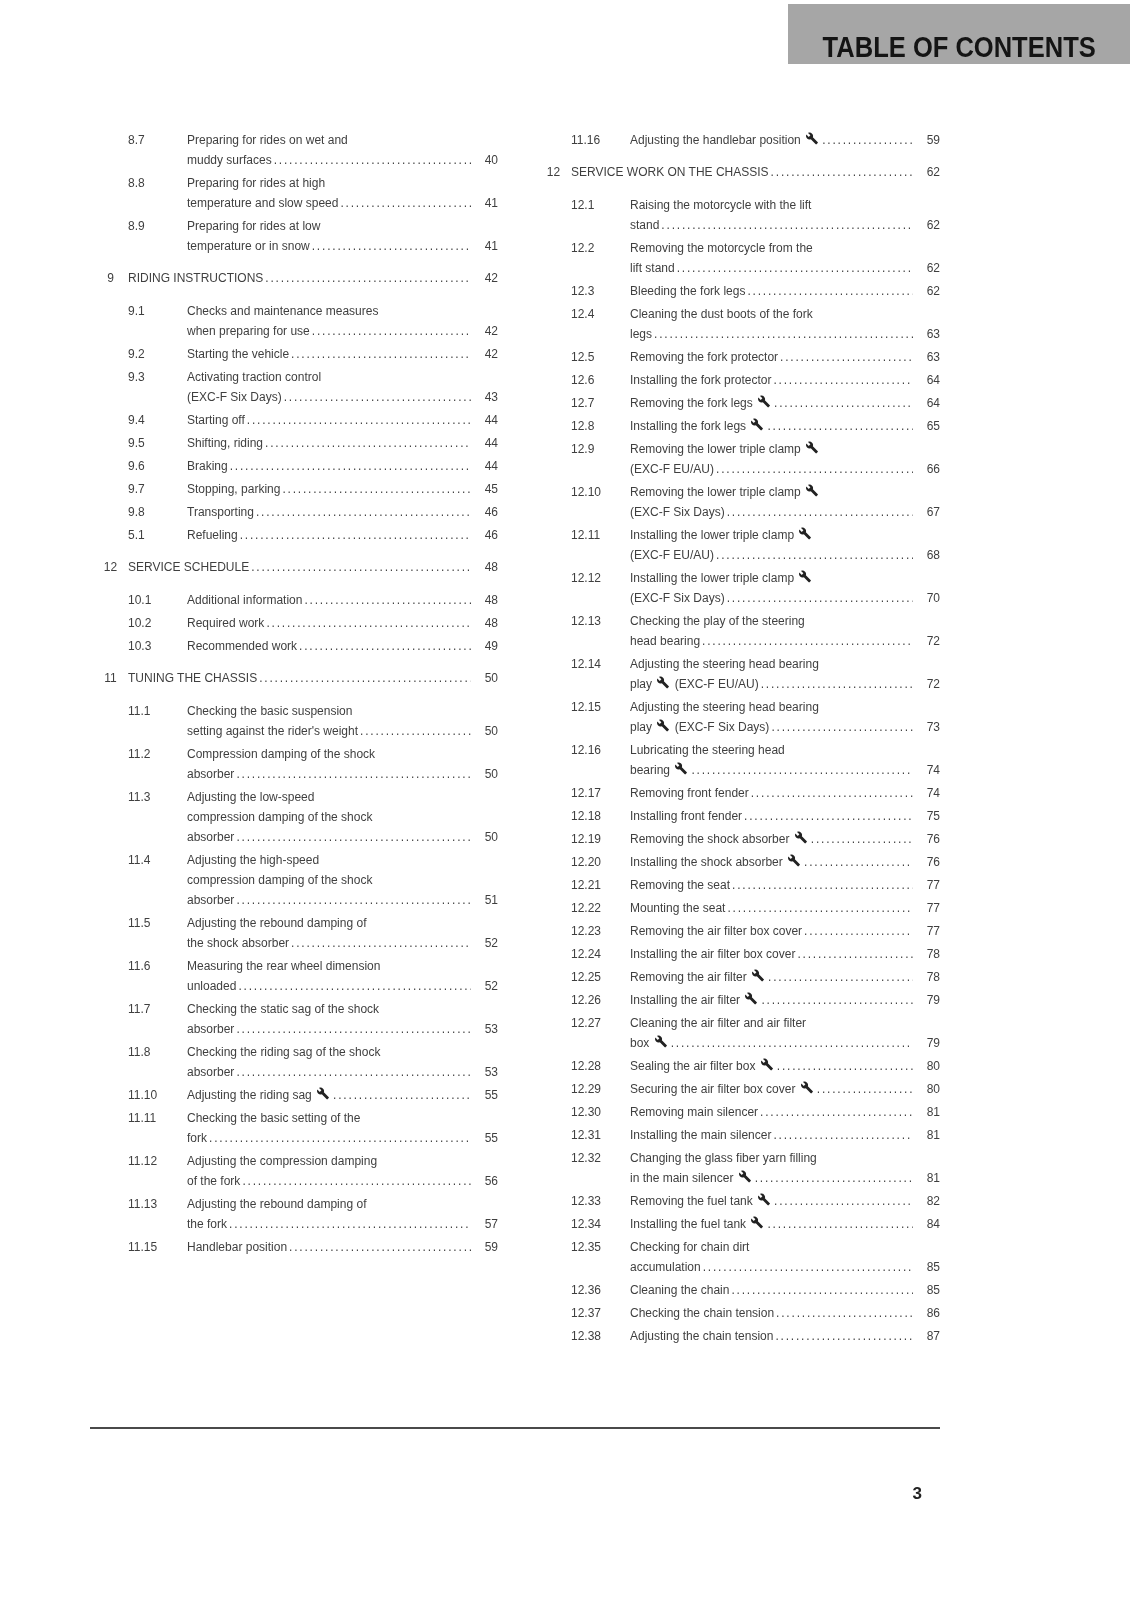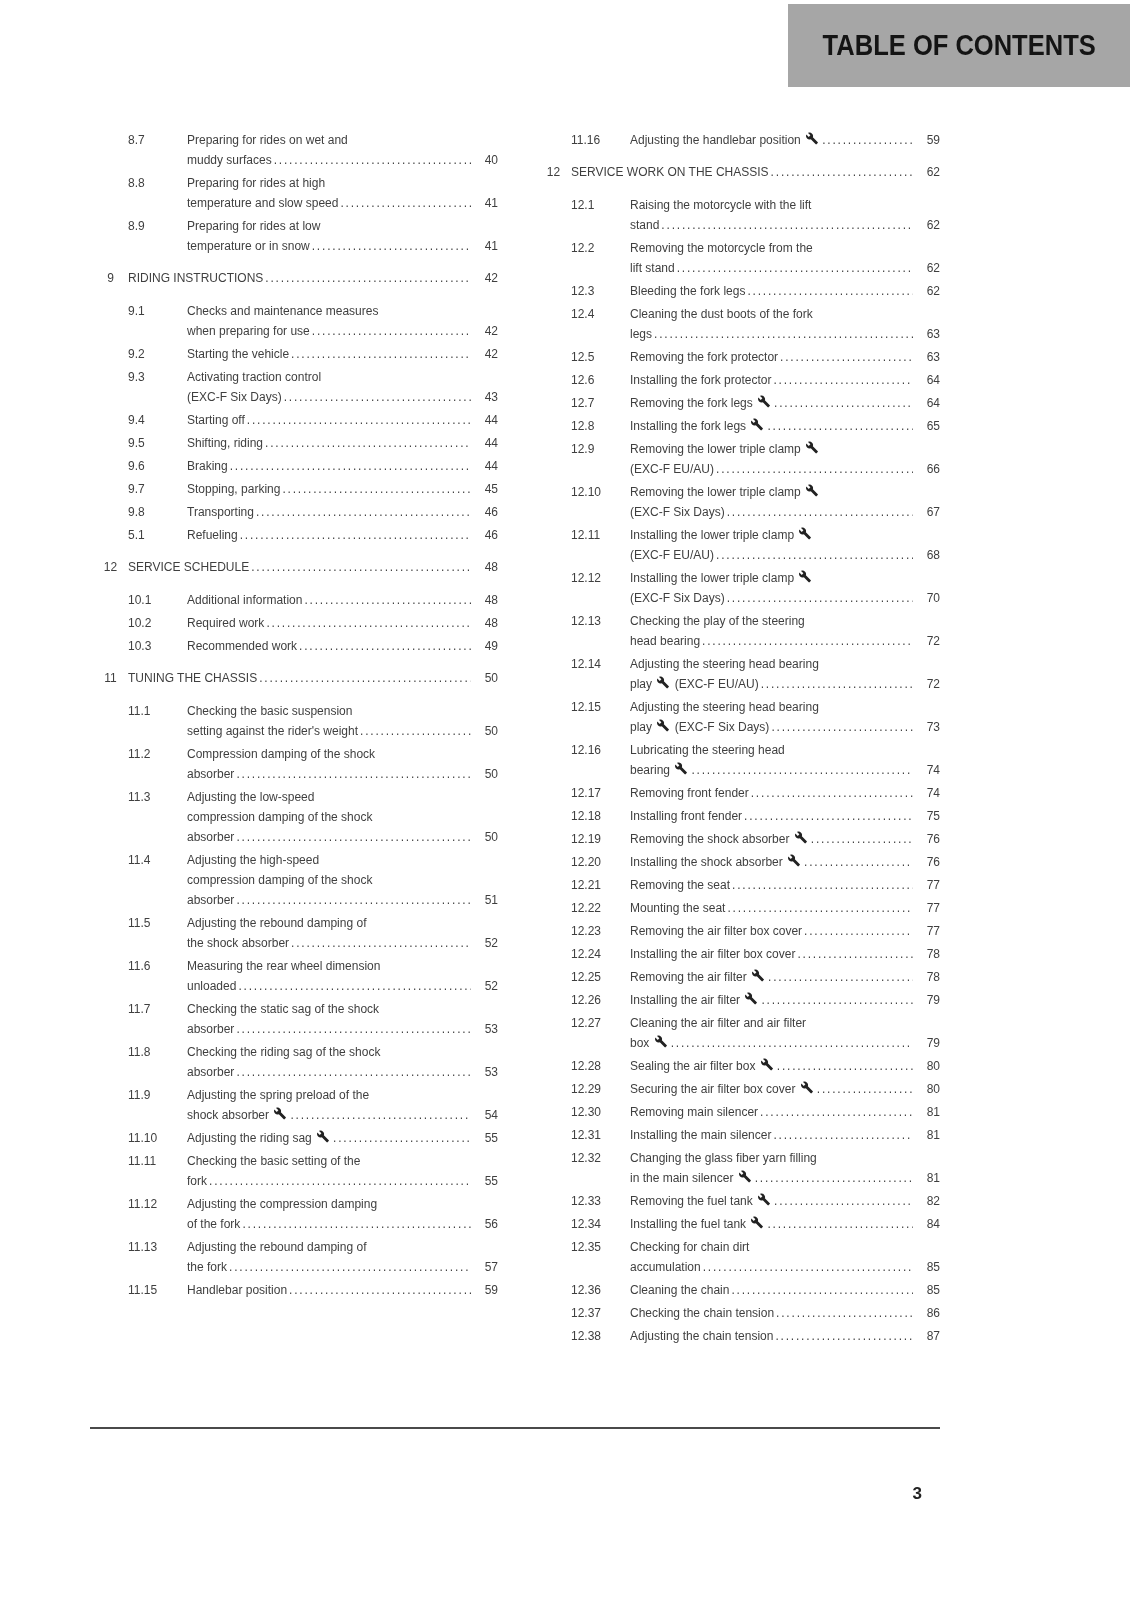--- a/index.html
+++ b/index.html
@@ -8,23 +8,23 @@
     width: 1130px;
     height: 1600px;
     background: #ffffff;
     font-family: "Liberation Sans", "DejaVu Sans", sans-serif;
     color: #3f3f3f;
     overflow: hidden;
   }
   
   #header-box {
     position: absolute;
-    left: 788px; top: 4px; right: 0; height: 83px;
+    left: 788px; top: 4px; right: 0; height: 60px;
     background: #a6a6a6;
-    display: flex; align-items: center; justify-content: center;
+    display: flex; align-items: flex-end; justify-content: center;
   }
   #header-title {
     font-size: 29px;
     font-weight: bold;
     color: #141414;
     letter-spacing: 0px;
     transform: scaleX(0.88);
     transform-origin: center;
     white-space: nowrap;
   }
@@ -371,35 +371,20 @@
             <span class="lt">Checking the riding sag of the shock</span>
           </span>
           <span class="line">
             <span class="lt">absorber</span>
             <span class="dots"></span>
             <span class="pg">53</span>
           </span>
         </span>
       </div>
       <div class="toc-row entry">
-        <span class="num">11.9</span>
-        <span class="txt">
-          <span class="line">
-            <span class="lt">Adjusting the spring preload of the</span>
-          </span>
-          <span class="line">
-            <span class="lt">shock absorber <svg viewBox="0 0 24 24" class="wrench">
-                <path d="M22.7 19l-9.1-9.1c.9-2.3.4-5-1.5-6.9-2-2-5-2.4-7.4-1.3L9 6 6 9 1.6 4.7C.4 7.1.9 10.1 2.9 12.1c1.9 1.9 4.6 2.4 6.9 1.5l9.1 9.1c.4.4 1 .4 1.4 0l2.3-2.3c.5-.4.5-1.1.1-1.4z"></path>
-              </svg></span>
-            <span class="dots"></span>
-            <span class="pg">54</span>
-          </span>
-        </span>
-      </div>
-      <div class="toc-row entry">
         <span class="num">11.10</span>
         <span class="txt">
           <span class="line">
             <span class="lt">Adjusting the riding sag <svg viewBox="0 0 24 24" class="wrench">
                 <path d="M22.7 19l-9.1-9.1c.9-2.3.4-5-1.5-6.9-2-2-5-2.4-7.4-1.3L9 6 6 9 1.6 4.7C.4 7.1.9 10.1 2.9 12.1c1.9 1.9 4.6 2.4 6.9 1.5l9.1 9.1c.4.4 1 .4 1.4 0l2.3-2.3c.5-.4.5-1.1.1-1.4z"></path>
               </svg></span>
             <span class="dots"></span>
             <span class="pg">55</span>
           </span>
         </span>

